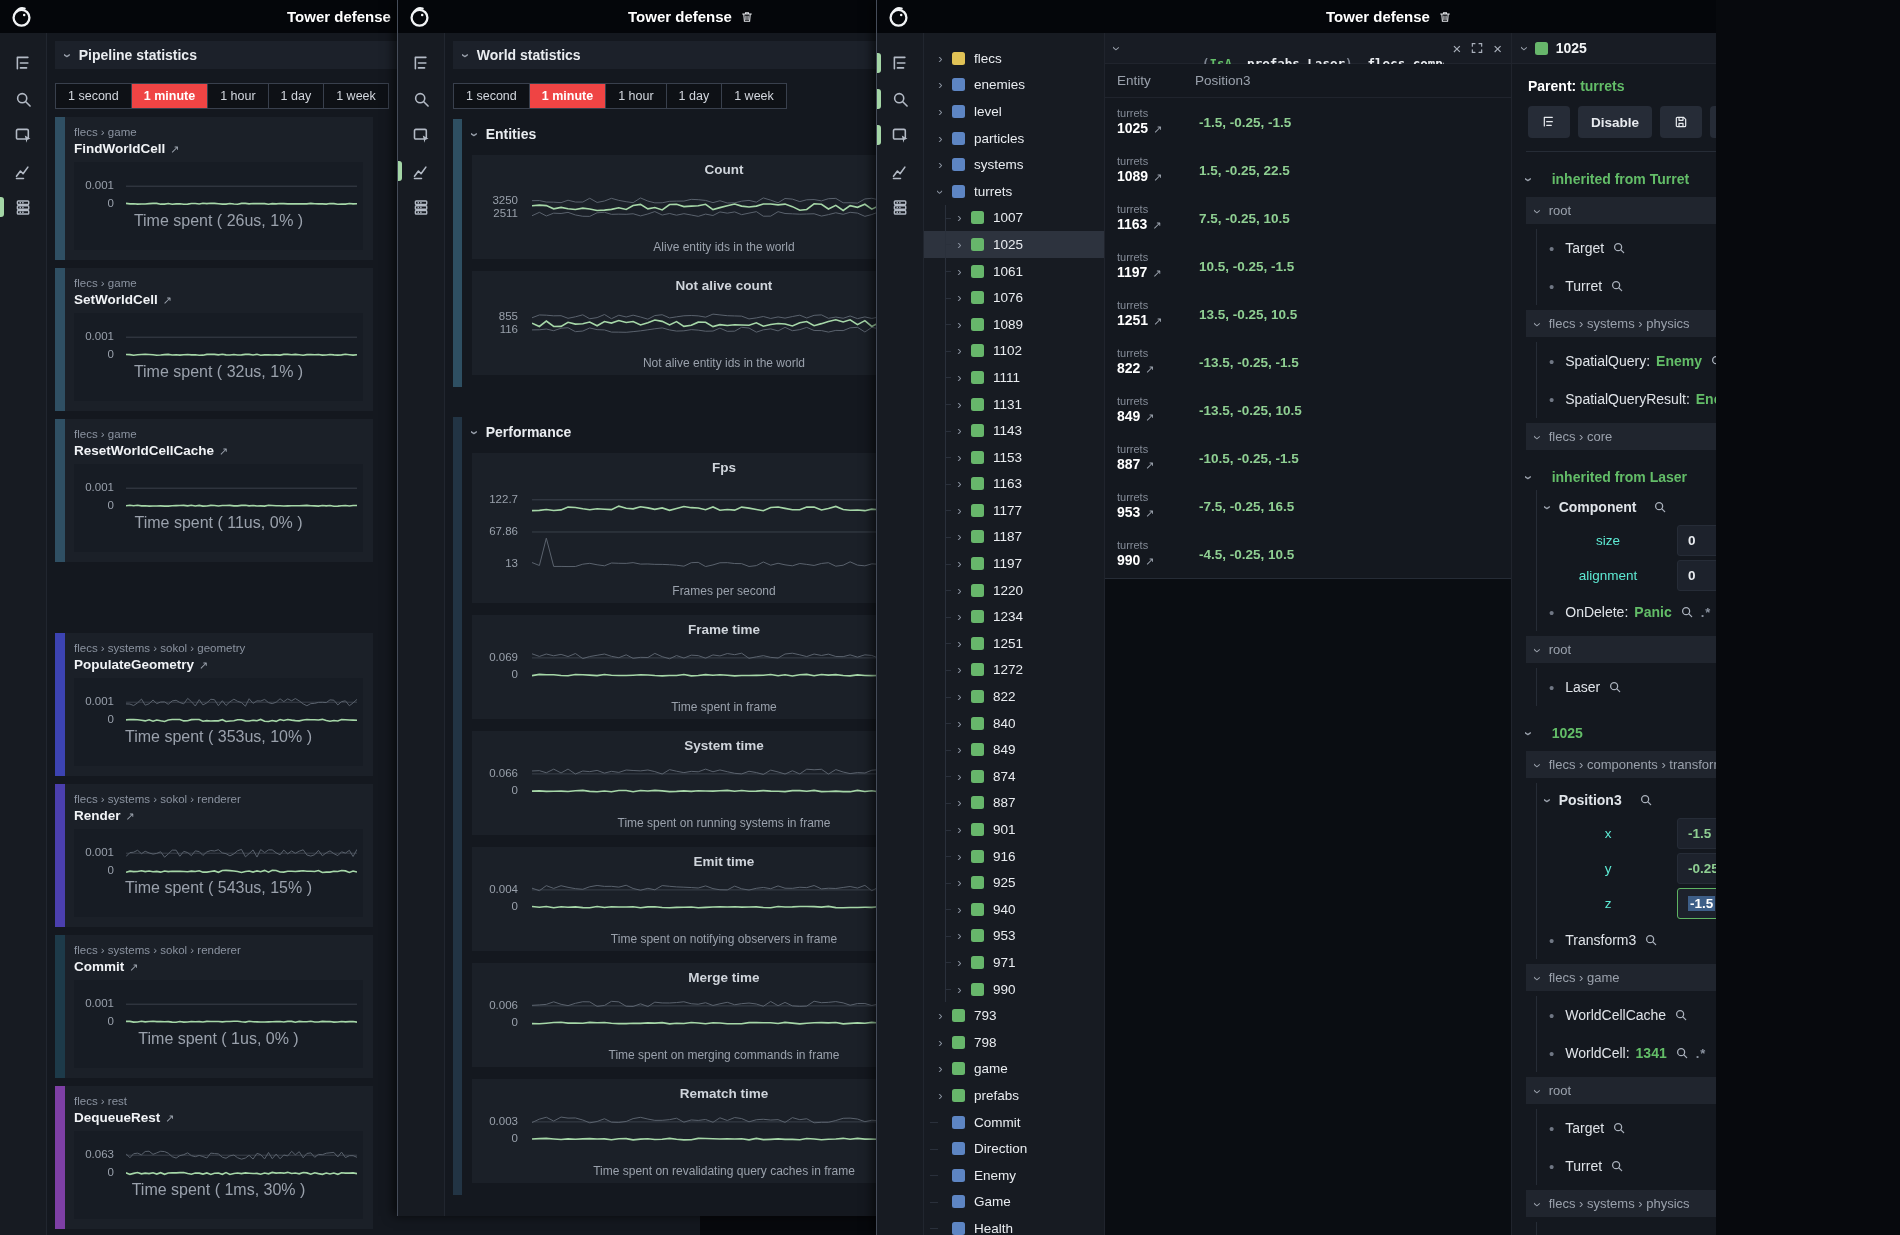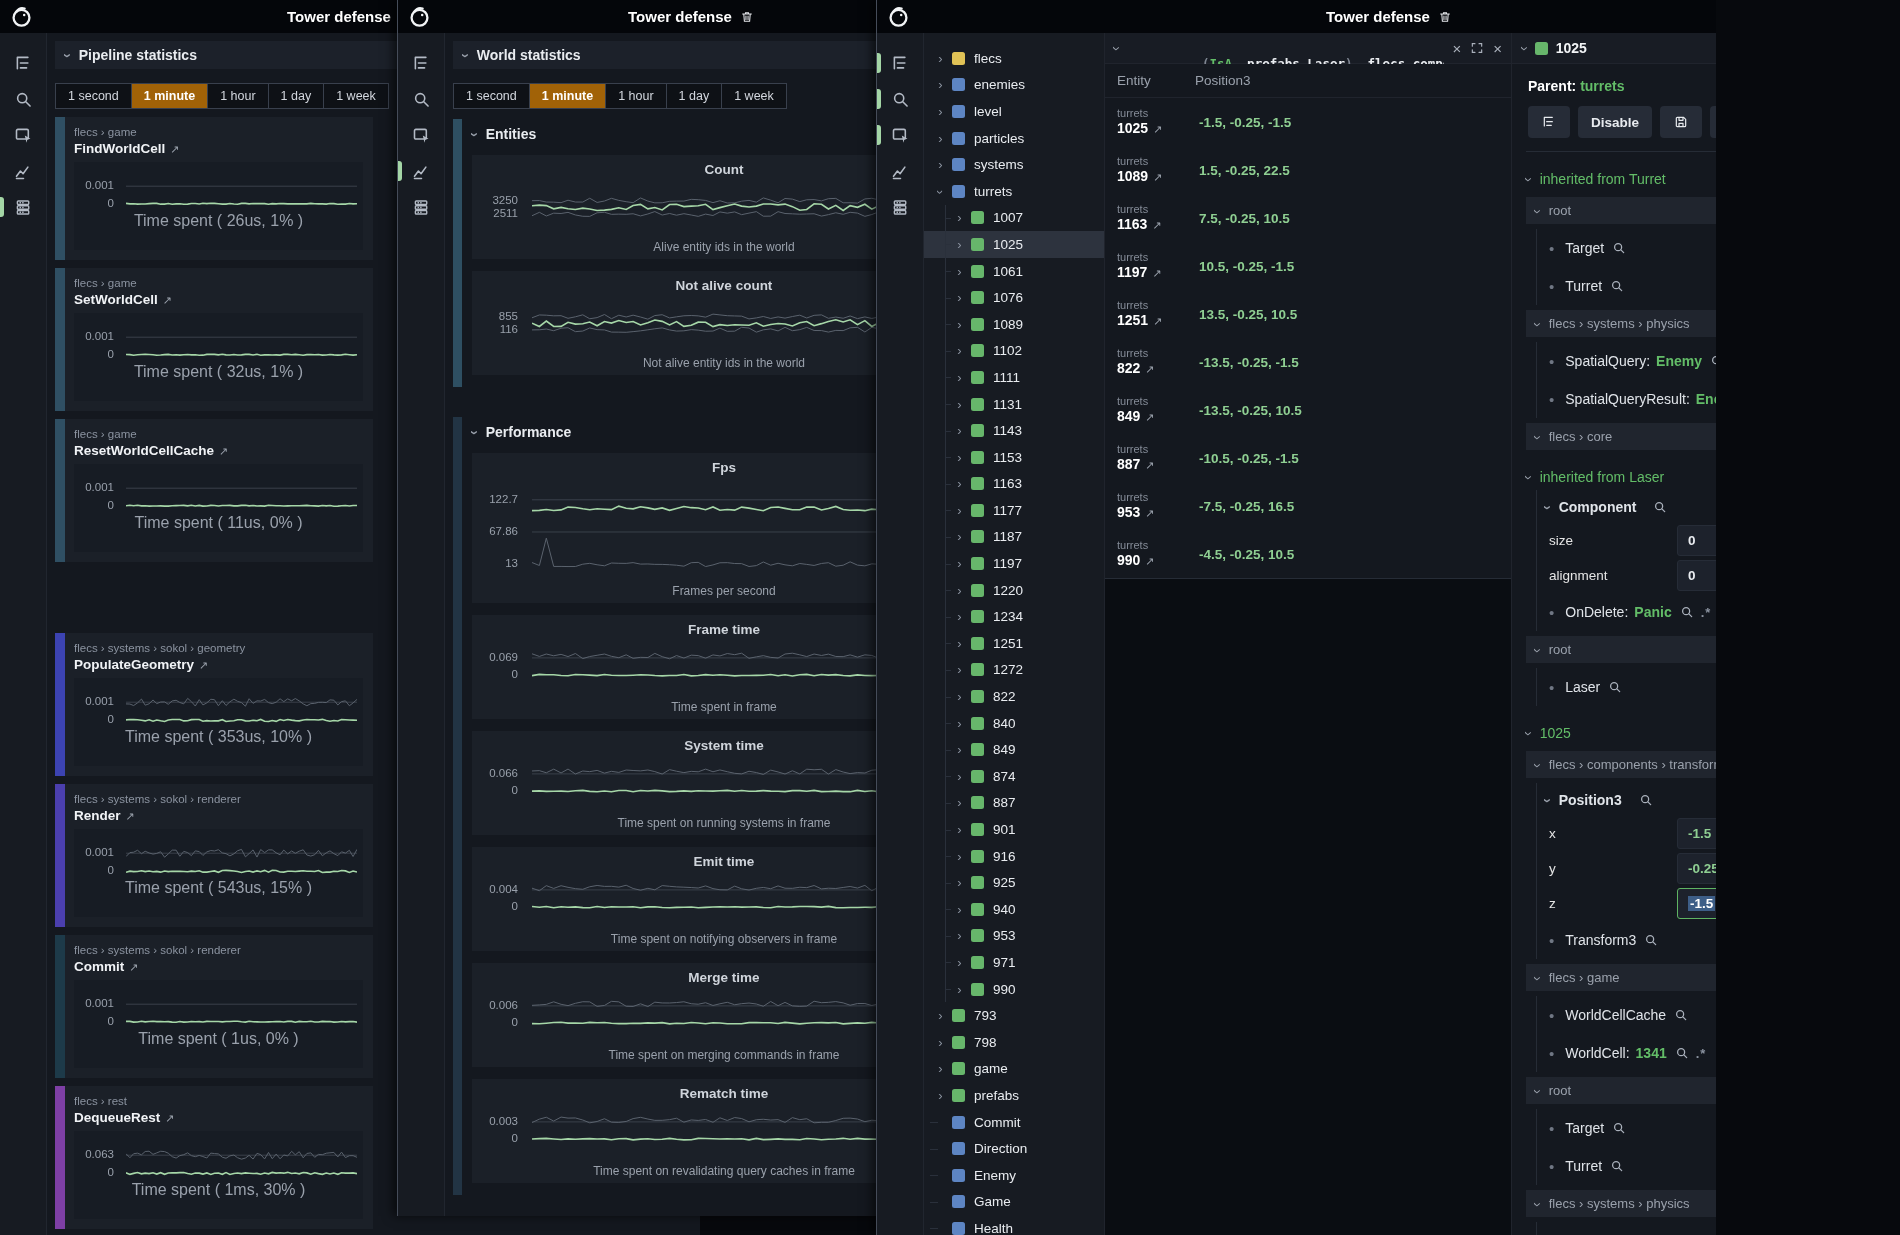--- a/index.html
+++ b/index.html
@@ -21,21 +21,21 @@
   .side-ic .act{display:none;position:absolute;left:0;top:8px;width:4px;height:20px;border-radius:0 3px 3px 0;background:#a4d6a6;}
   .side-ic[data-active="true"] .act{display:block;}
   .ic{display:block;}
   .chev{display:inline-block;color:#9aa1ac;font-size:14px;line-height:1;transform:rotate(90deg);transform-origin:50% 55%;}
   .extlink{color:#9aa1ac;font-size:11px;margin-left:5px;font-weight:normal;}
   
   .panel{flex:1;background:#14181f;padding:8px 8px 8px 8px;overflow:hidden;}
   .phead{height:28px;background:#1c212a;display:flex;align-items:center;gap:9px;padding:0 10px;font-weight:bold;color:#e9ecf0;font-size:14px;}
   .tabs{display:flex;margin-top:14px;margin-left:0;}
   .tab{border:1px solid #39404d;background:#0e1116;color:#d3d7de;font-size:12.5px;padding:5px 12px;margin-right:-1px;cursor:pointer;white-space:nowrap;}
-  .tab[data-active="true"]{background:#a16207;color:#fff;font-weight:bold;}
+  .tab[data-active="true"]{background:#ef4444;color:#fff;font-weight:bold;}
   
   .cards{margin-top:8px;}
   .pcard{display:flex;width:318px;margin-bottom:8px;background:#1b2028;}
   .pcard[data-gap="true"]{margin-top:71px;}
   .cbar{width:10px;flex:0 0 10px;background:var(--bar,#2f4f63);}
   .cbody{flex:1;padding:9px 10px 10px 9px;min-width:0;}
   .crumb{font-size:11.5px;color:#8b93a0;}
   .cname{font-size:13.5px;font-weight:bold;color:#f1f3f6;margin-top:3px;}
   .plot{position:relative;height:88px;background:#171c24;margin-top:6px;}
   .ticks{position:absolute;left:0;top:8px;bottom:26px;width:46px;}
@@ -97,33 +97,33 @@
   .iid{font-weight:bold;font-size:14px;color:#f2f4f6;}
   .iicons{margin-left:auto;display:flex;align-items:center;gap:10px;color:#aab1bc;}
   .ibody{flex:1;padding:10px 0 0 14px;overflow:hidden;}
   .iparent{font-size:14px;margin:4px 0 0 2px;color:#fff;font-weight:bold;}
   .plink{color:#63bd68;cursor:pointer;}
   .ibuttons{display:flex;gap:8px;margin:12px 10px 0 2px;}
   .ibtn{height:30px;background:#262c37;border:none;border-radius:4px;color:#e7eaee;font-size:13.5px;font-weight:600;display:flex;align-items:center;justify-content:center;padding:16px 13px;cursor:pointer;font-family:inherit;}
   .ibtn .ic{width:16px;height:16px;}
   .idivider{border-top:1px solid #262c36;margin:13px 10px 2px 0;}
   .irow{display:flex;align-items:center;position:relative;margin-right:10px;}
-  .irow[data-type="header"]{margin-top:13px;height:27px;font-weight:normal;color:#63bd68;font-size:14px;gap:9px;}
+  .irow[data-type="header"]{margin-top:13px;height:27px;font-weight:bold;color:#63bd68;font-size:14px;gap:21px;}
   .irow[data-type="bar"]{height:27px;background:#20252e;color:#9aa1ac;font-size:13px;gap:9px;padding:0 9px;margin-top:5px;margin-bottom:5px;}
   .irow[data-type="item"],.irow[data-type="kv"]{height:38px;padding-left:23px;font-size:14px;color:#e0e4e9;}
   .irow[data-type="comp"]{height:33px;padding-left:19px;gap:9px;font-size:14px;color:#e0e4e9;font-weight:600;}
   .irow[data-type="field"]{height:35px;padding-left:23px;}
   .irow[data-type="item"]::before,.irow[data-type="kv"]::before,.irow[data-type="field"]::before,.irow[data-type="comp"]::before{content:"";position:absolute;left:10px;top:0;bottom:0;width:1px;background:#262c36;}
   .i-chev,.i-bullet,.i-value,.i-loupe,.i-pair,.i-flabel,.i-input,.i-pencil,.i-undo{display:none;}
   .irow[data-type="header"] .i-chev,.irow[data-type="bar"] .i-chev,.irow[data-type="comp"] .i-chev{display:inline-block;}
   .irow[data-type="item"] .i-bullet,.irow[data-type="kv"] .i-bullet{display:inline;color:#707784;margin-right:11px;font-size:15px;}
   .irow[data-type="kv"] .i-value{display:inline;color:#63bd68;margin-left:6px;font-weight:600;cursor:pointer;}
   .irow[data-loupe="true"] .i-loupe{display:inline-block;width:14px;height:14px;color:#aab1bc;margin-left:8px;cursor:pointer;}
   .irow[data-pair="true"] .i-pair{display:inline;color:#8b93a0;margin-left:7px;font-size:13px;font-weight:bold;letter-spacing:1px;}
-  .irow[data-type="field"] .i-flabel{display:block;flex:0 0 118px;text-align:left;color:#e5e5e5;margin-right:10px;font-size:13.5px;}
+  .irow[data-type="field"] .i-flabel{display:block;flex:0 0 118px;text-align:center;color:#5eead4;margin-right:10px;font-size:13.5px;}
   .irow[data-type="field"] .i-input{display:flex;width:178px;height:29px;background:#1d222c;border:1px solid #262c37;border-radius:3px;align-items:center;padding:0 10px;font-size:13.5px;color:#e9ecf0;font-weight:600;}
   .irow[data-green="true"] .i-input{color:#8fcf92;}
   .irow[data-focused="true"] .i-input{border-color:#5fb463;}
   .irow[data-focused="true"] .i-val{background:#3d5e87;color:#fff;padding:0 2px;}
   .irow[data-type="field"] .i-pencil{display:inline;margin-left:10px;color:#8b93a0;font-size:14px;cursor:pointer;}
   .irow[data-focused="true"] .i-undo{display:inline;margin-left:10px;color:#aab1bc;font-size:15px;cursor:pointer;}
 </style>
 </head>
 <body>
 

